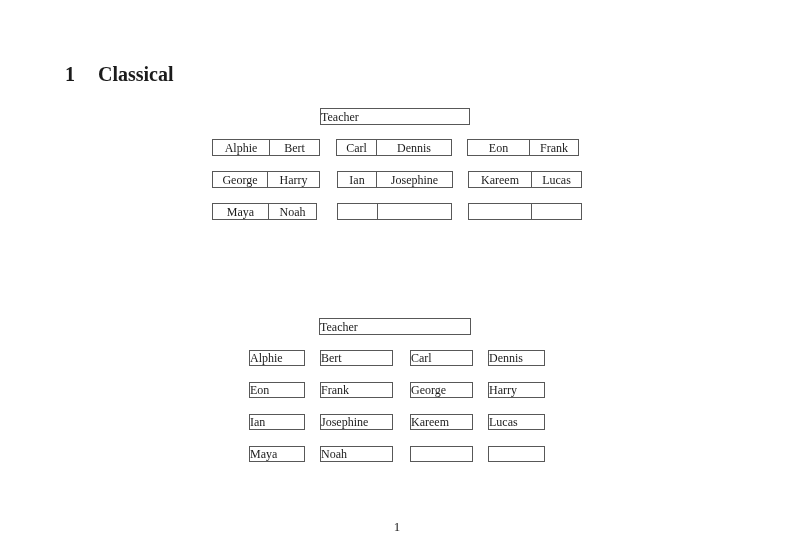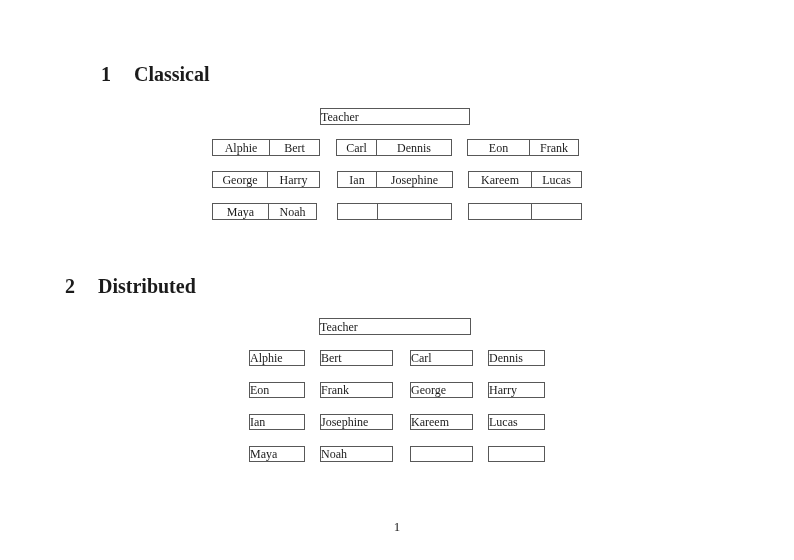--- a/index.html
+++ b/index.html
@@ -53,21 +53,21 @@
     left:0;right:0;top:519px;
     text-align:center;
     font-size:13px;
   }
 </style>
 </head>
 <body>
 
 <div class="page">
 
-  <div class="heading" style="top:63px;margin-left:36px;">
+  <div class="heading" style="top:63px;">
     <span class="sec-num">1</span><span class="sec-title">Classical</span>
   </div>
 
   <div>
     <div class="box" style="left:320px;top:108px;width:150px;height:17px;">
       <span>Teacher</span>
     </div>
 
     <div class="box pair" style="left:212px;top:139px;width:108px;height:17px;">
       <span class="cell first" style="width:57px;">Alphie</span>
@@ -102,23 +102,20 @@
     <div class="box pair" style="left:337px;top:203px;width:115px;height:17px;">
       <span class="cell first" style="width:40px;"></span>
       <span class="cell second"></span>
     </div>
     <div class="box pair" style="left:468px;top:203px;width:114px;height:17px;">
       <span class="cell first" style="width:63px;"></span>
       <span class="cell second"></span>
     </div>
   </div>
 
-  <div class="heading" style="top:275px;">
-    <span class="sec-num">2</span><span class="sec-title">Distributed</span>
-  </div>
 
   <div>
     <div class="box" style="left:319px;top:318px;width:152px;height:17px;">
       <span>Teacher</span>
     </div>
 
     <div class="box" style="left:249px;top:350px;width:56px;height:16px;">
       <span>Alphie</span>
     </div>
     <div class="box" style="left:320px;top:350px;width:73px;height:16px;">

